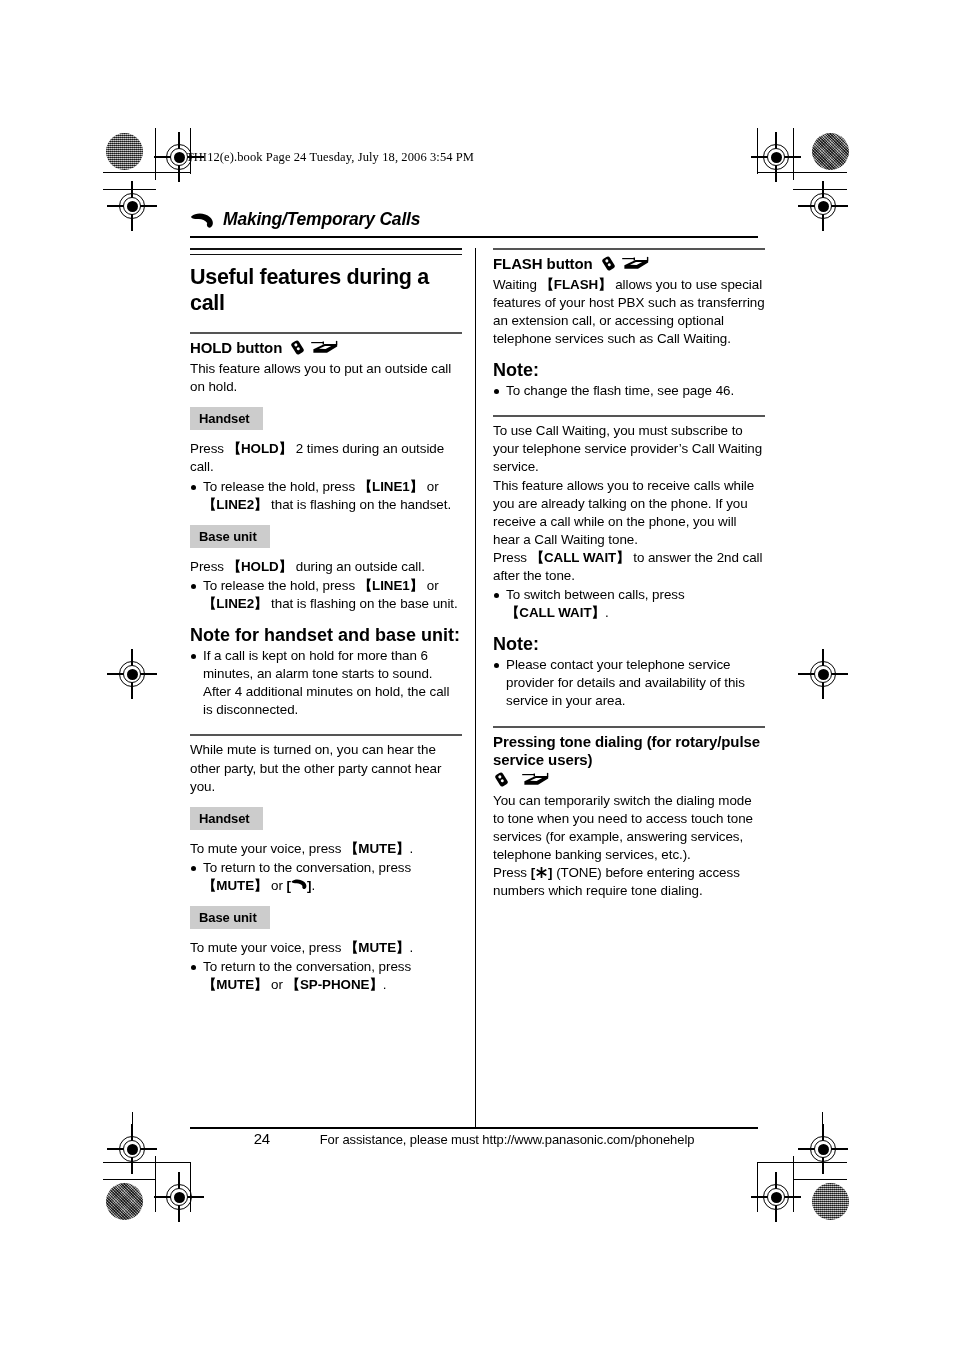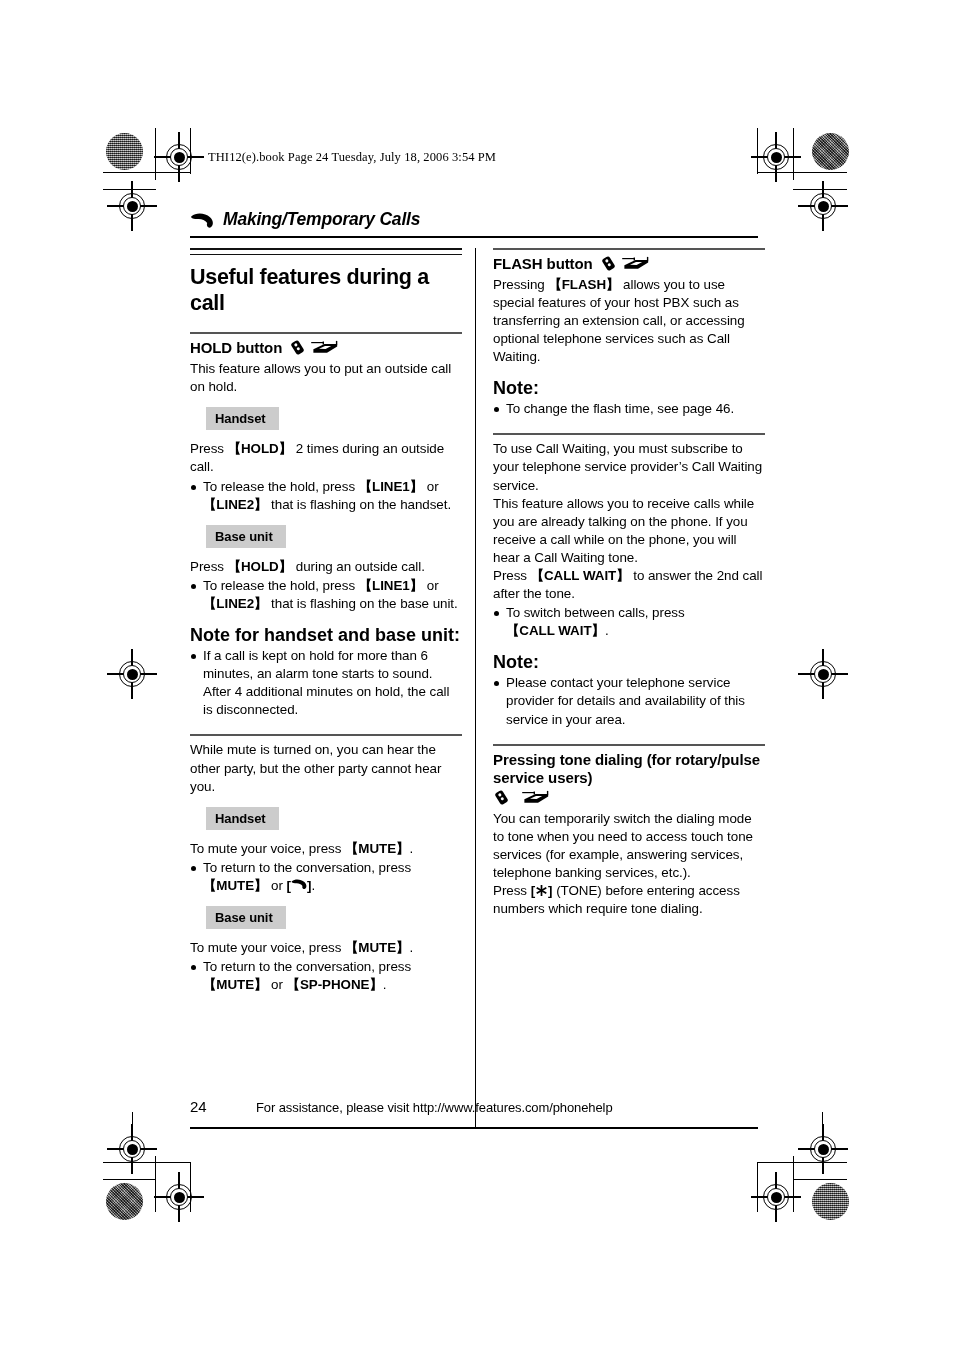--- a/index.html
+++ b/index.html
@@ -63,21 +63,21 @@
     background-color: #5f5f5f;
     background-image:
       repeating-linear-gradient(45deg, rgba(0,0,0,.5) 0 1px, rgba(255,255,255,.3) 1px 2px),
       repeating-linear-gradient(-45deg, rgba(0,0,0,.4) 0 1px, rgba(255,255,255,.25) 1px 2px);
   }
   .cropline { background: #000; position: absolute; }
 
   
   .header-path {
     position: absolute;
-    left: 208px; top: 150px;
+    left: 186px; top: 150px;
     font-family: "Liberation Serif", serif;
     font-size: 12.5px;
     letter-spacing: .1px;
     white-space: nowrap;
   }
 
   .chapter {
     position: absolute;
     left: 190px; top: 209px;
     width: 568px;
@@ -160,21 +160,21 @@
     letter-spacing: -0.05px;
   }
   p.body + p.body { margin-top: 0; }
 
   .badge {
     display: inline-block;
     background: #cccccc;
     font-size: 13px;
     font-weight: bold;
     padding: 4px 13px 4px 9px;
-    margin: 11px 0 10px 16px;
+    margin: 11px 0 10px 0;
     letter-spacing: -0.1px;
   }
 
   .notehd {
     font-size: 18px;
     font-weight: bold;
     margin: 12px 0 1px 0;
   }
 
   ul.bul {
@@ -203,24 +203,25 @@
 
   
   .footer-rule {
     position: absolute;
     left: 190px; top: 1127px;
     width: 568px; height: 1.5px;
     background: #000;
   }
   .footer {
     position: absolute;
-    left: 190px; top: 1098px;
+    left: 190px; top: 1130px;
     width: 568px;
     display: flex;
     align-items: baseline;
+    justify-content: center;
   }
   .footer .pg {
     font-size: 15px;
     width: 66px;
     letter-spacing: -0.2px;
   }
   .footer .txt { font-size: 13px; letter-spacing: -0.1px; }
 
   
   .ico { display: inline-block; vertical-align: -2px; }
@@ -409,21 +410,21 @@
           <svg viewBox="0 0 28 15" width="28" height="15" aria-hidden="true">
             <path d="M3.4 9.3 L14.5 4.0 L27.2 4.0 L27.2 6.4 L17.0 12.8 L3.4 12.8 Z" fill="#000"></path>
             <path d="M9.0 8.8 L15.0 6.0 L21.2 6.0 L15.6 9.0 Z" fill="#fff"></path>
             <path d="M1.2 2.0 L13.0 2.0 L13.0 3.2 L1.2 3.2 Z" fill="#000"></path>
             <path d="M12.6 1.4 L14.0 1.4 L14.0 4.6 L12.6 4.6 Z" fill="#000"></path>
             <path d="M25.9 0.9 L27.3 0.9 L27.3 4.6 L25.9 4.6 Z" fill="#000"></path>
           </svg>
         </span>
       </span>
     </h2>
-    <p class="body"><span>Pressing </span><b class="key">【FLASH】</b><span> allows you to use special features of your host PBX such as transferring an extension call, or accessing optional telephone services such as Call Waiting.</span></p>
+    <p class="body"><span>Waiting </span><b class="key">【FLASH】</b><span> allows you to use special features of your host PBX such as transferring an extension call, or accessing optional telephone services such as Call Waiting.</span></p>
 
     <div class="notehd">Note:</div>
     <ul class="bul">
       <li>To change the flash time, see page 46.</li>
     </ul>
 
     <div class="rule-single"></div>
     <p class="body">To use Call Waiting, you must subscribe to your telephone service provider’s Call Waiting service.</p>
     <p class="body">This feature allows you to receive calls while you are already talking on the phone. If you receive a call while on the phone, you will hear a Call Waiting tone.</p>
     <p class="body"><span>Press </span><b class="key">【CALL WAIT】</b><span> to answer the 2nd call after the tone.</span></p>
@@ -467,14 +468,14 @@
                 <line x1="1.7" y1="3.7" x2="11.3" y2="9.3"></line>
                 <line x1="11.3" y1="3.7" x2="1.7" y2="9.3"></line>
               </g>
             </svg></span>]</b><span> (TONE) before entering access numbers which require tone dialing.</span></p>
   </div>
 </div>
 
 <div class="footer-rule"></div>
 <div class="footer">
   <span class="pg">24</span>
-  <span class="txt">For assistance, please visit http://www.features.com/phonehelp</span>
+  <span class="txt">For assistance, please must http://www.panasonic.com/phonehelp</span>
 </div>
 
 </body></html>

